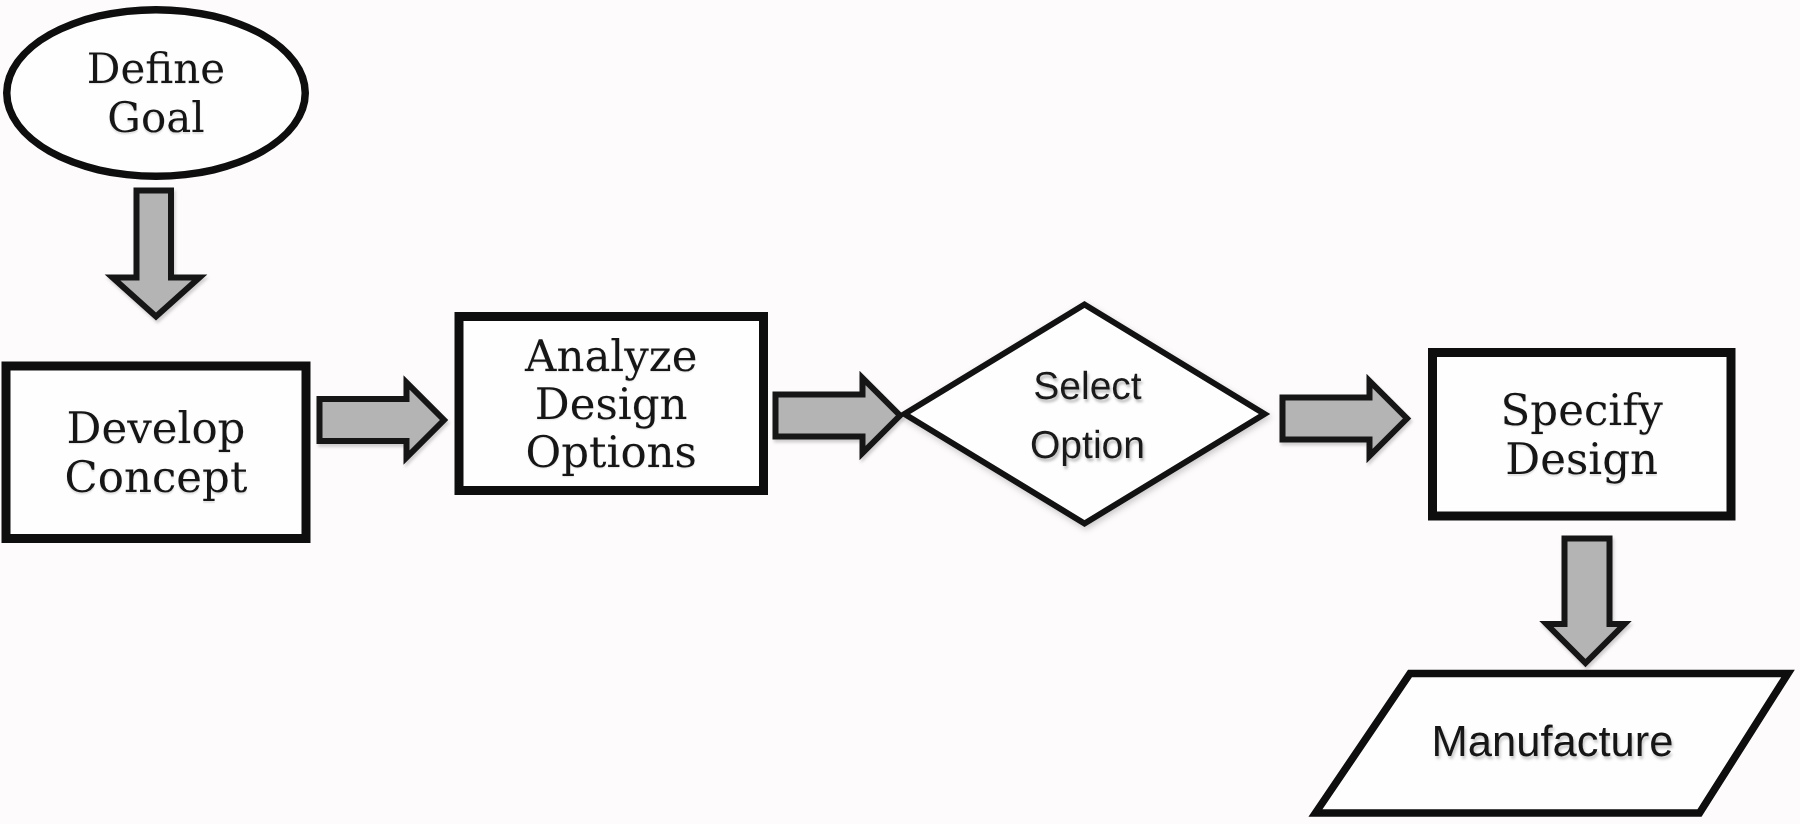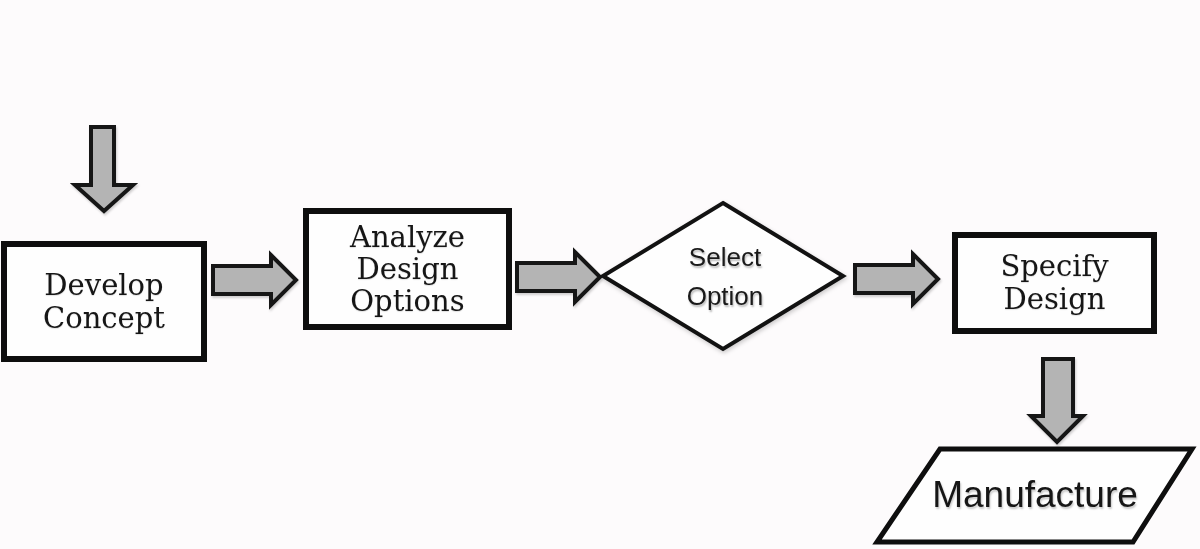--- a/index.html
+++ b/index.html
@@ -47,21 +47,21 @@
     border: 5px solid #0e0e0e;
     border-radius: 50%;
   }
   .ellipse .serif-label { font-size: 28px; line-height: 33px; }
 
   .rect { border: 6px solid #0e0e0e; }
 
   .rect-develop  { left: 1px;   top: 211px; width: 206px; height: 121px; margin-top: 30px; }
   .rect-analyze  { left: 303px; top: 208px; width: 209px; height: 122px; }
   .rect-analyze .serif-label { line-height: 32px; }
-  .rect-specify  { left: 952px; top: 232px; width: 205px; height: 102px; }
+  .rect-specify  { left: 952px; top: 232px; width: 205px; height: 115px; }
 
   .shape-svg { position: absolute; overflow: visible; }
 
   .arrow-poly {
     fill: #b4b4b4;
     stroke: #161616;
     stroke-width: 4;
     stroke-linejoin: miter;
   }
   .arrow-svg { filter: drop-shadow(1px 2px 1px rgba(0,0,0,0.18)); }
@@ -85,27 +85,31 @@
 
   .parallelogram-svg { left: 869px; top: 445px; }
   .parallelogram-poly { fill: #fefefe; stroke: #0e0e0e; stroke-width: 5; stroke-linejoin: miter; }
   .parallelogram-label-box {
     position: absolute;
     left: 885px; top: 449px;
     width: 300px; height: 92px;
     display: flex; align-items: center; justify-content: center;
     text-align: center; color: #161616;
   }
-  .parallelogram-label-box .sans-label { font-size: 37px; line-height: 34px; text-shadow: 1px 2px 2px rgba(0,0,0,0.22); }
+  .parallelogram-label-box .sans-label { font-size: 29px; line-height: 34px; text-shadow: 1px 2px 2px rgba(0,0,0,0.22); }
 </style>
 </head>
 <body>
 
 <div class="stage">
 
+  <div class="node ellipse">
+    <div class="node-label serif-label">Define
+Goal</div>
+  </div>
 
   <svg class="shape-svg arrow-svg arrow-down-1" width="68" height="88" viewBox="0 0 68 88">
     <polygon class="arrow-poly" points="21,2 44,2 44,60 63,60 34,86 5,60 21,60"></polygon>
   </svg>
 
   <div class="node rect rect-develop">
     <div class="node-label serif-label">Develop
 Concept</div>
   </div>
 

